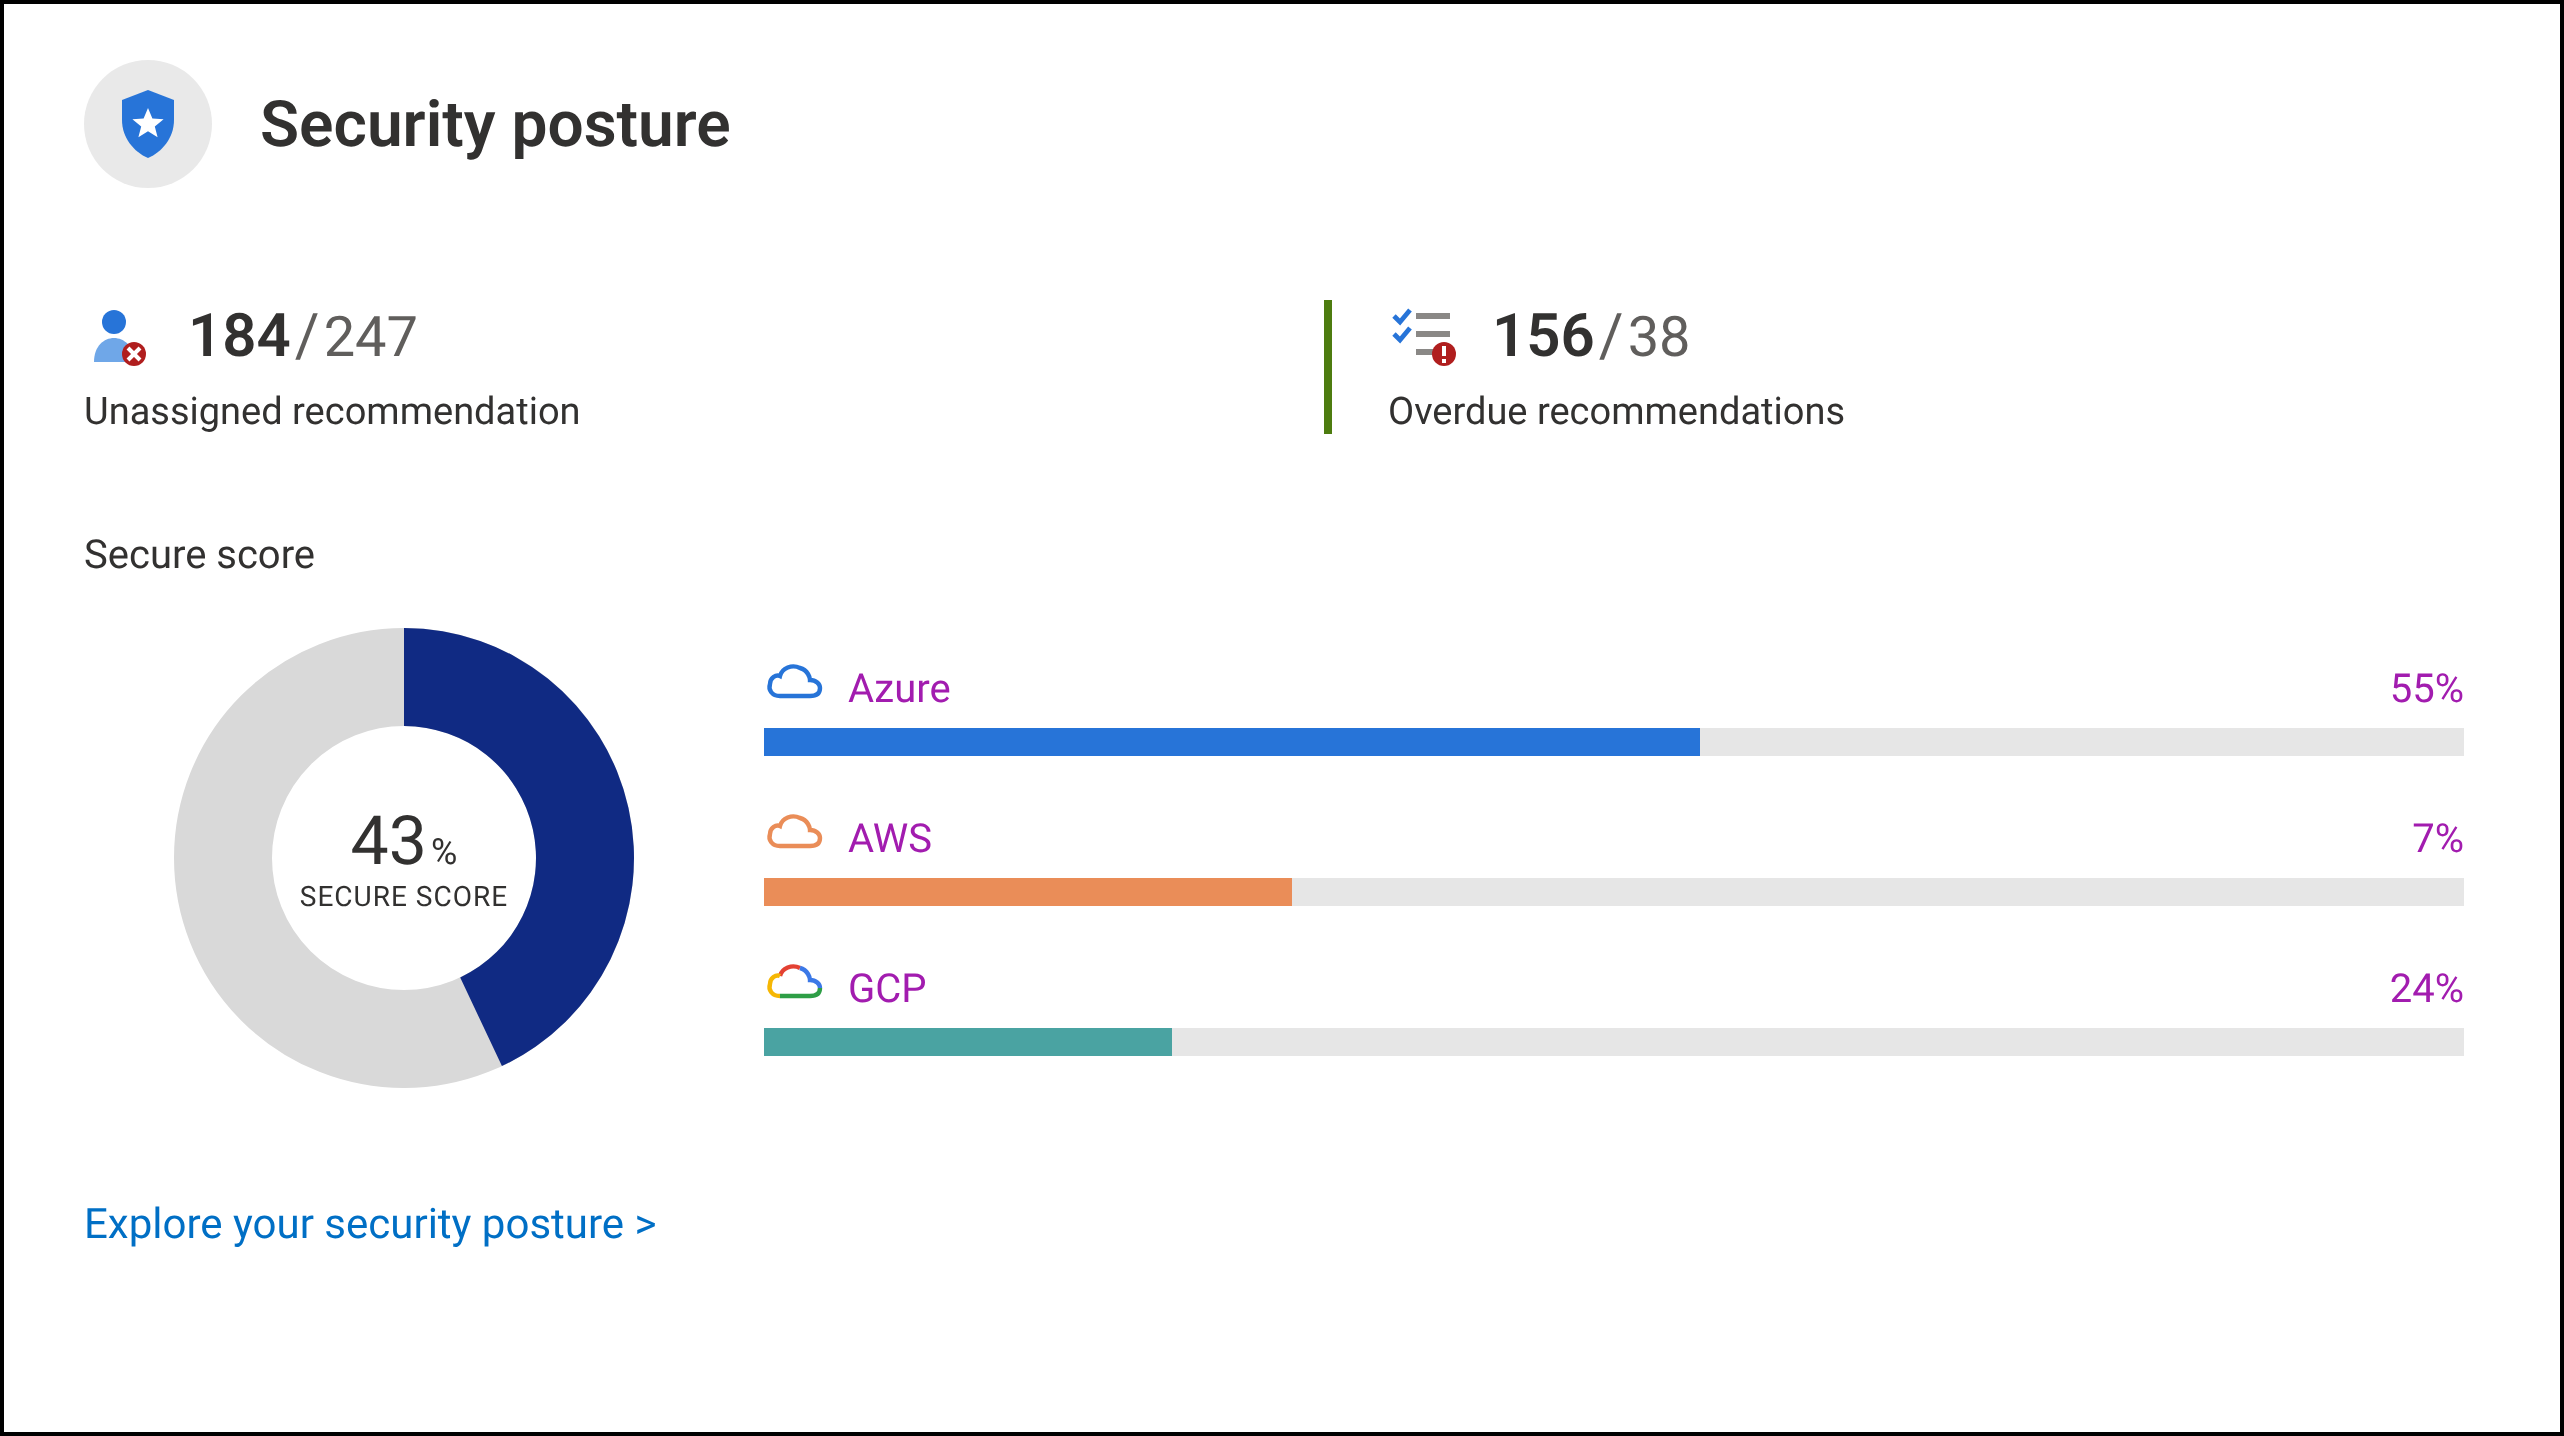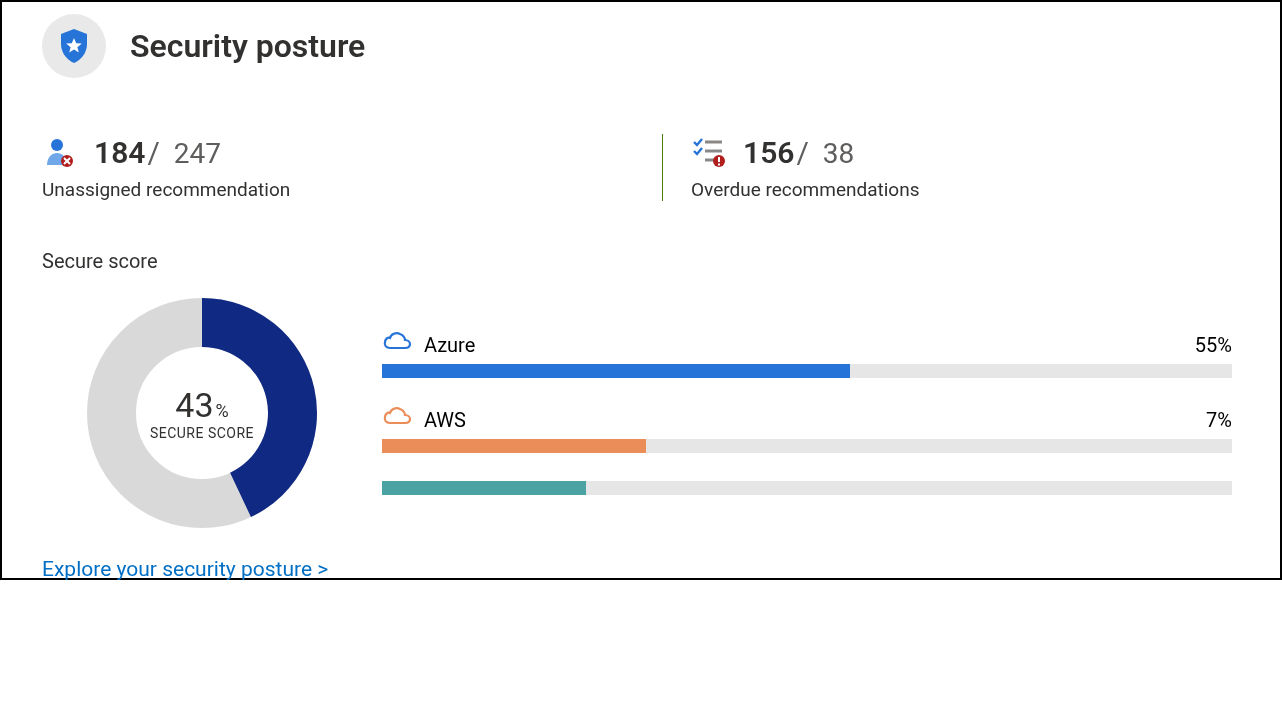--- a/index.html
+++ b/index.html
@@ -4,23 +4,23 @@
 <style>
   * { box-sizing: border-box; }
   body {
     margin: 0;
     font-family: "Segoe UI", -apple-system, BlinkMacSystemFont, Roboto, "Helvetica Neue", Arial, sans-serif;
     background: #fff;
     color: #323130;
   }
   .card {
     width: 1282px;
-    height: 580px;
+    height: 718px;
     border: 2px solid #000;
-    padding: 12px 40px 20px 40px;
+    padding: 28px 40px 20px 40px;
     position: relative;
   }
   .header {
     display: flex;
     align-items: center;
     gap: 24px;
     margin-bottom: 56px;
   }
   .header-icon-circle {
     width: 64px; height: 64px;
@@ -37,31 +37,31 @@
     display: flex;
     gap: 0;
     margin-bottom: 48px;
   }
   .stat-block {
     display: flex;
     flex-direction: column;
     gap: 8px;
   }
   .stat-block.left { width: 620px; }
-  .stat-block.right { padding-left: 28px; border-left: 1px solid #4d7c0f; }
+  .stat-block.right { padding-left: 28px; border-left: 4px solid #4d7c0f; }
   .stat-top {
     display: flex;
     align-items: center;
     gap: 16px;
   }
   .stat-icon { width: 36px; height: 36px; display:flex; align-items:center; justify-content:center; }
   .stat-numbers { font-weight: 600; color:#323130; display:flex; align-items: baseline;}
   .stat-big { font-size: 30px; line-height: 1; }
   .stat-slash { font-size: 30px; color:#605e5c; font-weight:400; margin: 0 2px; }
-  .stat-small { font-size: 28px; color:#605e5c; font-weight:400;margin-left:12px; }
+  .stat-small { font-size: 28px; color:#605e5c; font-weight:400; }
   .stat-label { font-size: 19px; color:#323130; }
   .secure-title { font-size: 20px; font-weight:400; color:#323130; margin-bottom: 20px; }
   .secure-row {
     display: flex;
     align-items: center;
     gap: 60px;
   }
   .donut-wrap {
     position: relative;
     width: 240px; height: 240px;
@@ -78,29 +78,29 @@
   .bars {
     flex: 1;
     display:flex;
     flex-direction:column;
     gap: 28px;
     padding-right: 8px;
   }
   .bar-item { display:flex; flex-direction:column; gap:6px; }
   .bar-head {
     display:flex; align-items:center; justify-content:space-between;
-    font-size: 20px; color:#000000;
+    font-size: 20px; color:#a21caf;
   }
   .bar-head-left { display:flex; align-items:center; gap:12px; }
   .bar-track {
     width: 100%; height: 14px; background:#e6e6e6; position:relative;
   }
   .bar-fill { position:absolute; left:0; top:0; bottom:0; }
   .explore-link {
-    margin-top: 24px;
+    margin-top: 52px;
     font-size: 21px;
     color: #006fc5;
     cursor: pointer;
     display:inline-block;
   }
 </style>
 </head>
 <body>
 
 <div class="card">
@@ -206,20 +206,32 @@
                 </svg></span>
           <span>AWS</span>
         </div>
         <span>7%</span>
       </div>
       <div class="bar-track">
         <div class="bar-fill" style="width:31%; background:#ea8d58;"></div>
       </div>
         </div>
         <div class="bar-item">
+      <div class="bar-head">
+        <div class="bar-head-left">
+          <span><svg width="30" height="22" viewBox="0 0 30 22">
+                  <path d="M8 7 C9 3 14 1 18 3" fill="none" stroke="#e34133" stroke-width="2.2"></path>
+                  <path d="M18 3 C22 4 23 8 23 9 C26 9 28 11 28 13" fill="none" stroke="#3b78e7" stroke-width="2.2"></path>
+                  <path d="M28 13 C28 16 26 17 23 17 H8" fill="none" stroke="#2e9e46" stroke-width="2.2"></path>
+                  <path d="M8 17 C4 17 2 14 3 11 C3 8 6 6 8 7" fill="none" stroke="#f6b704" stroke-width="2.2"></path>
+                </svg></span>
+          <span>GCP</span>
+        </div>
+        <span>24%</span>
+      </div>
       <div class="bar-track">
         <div class="bar-fill" style="width:24%; background:#4aa3a2;"></div>
       </div>
         </div>
       </div>
   </div>
 
   
   <a class="explore-link">Explore your security posture &gt;</a>
 

